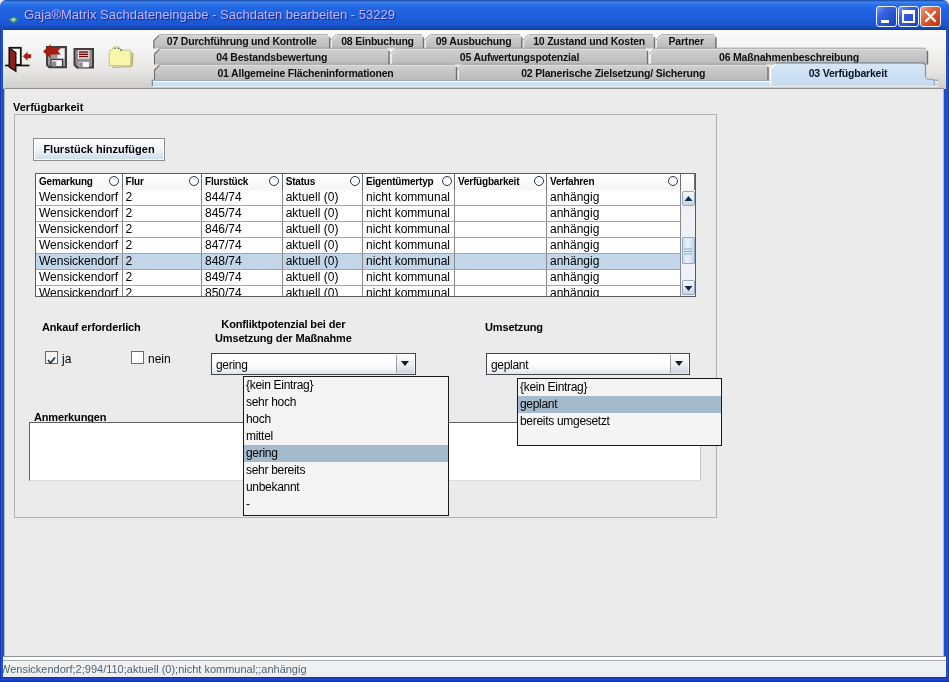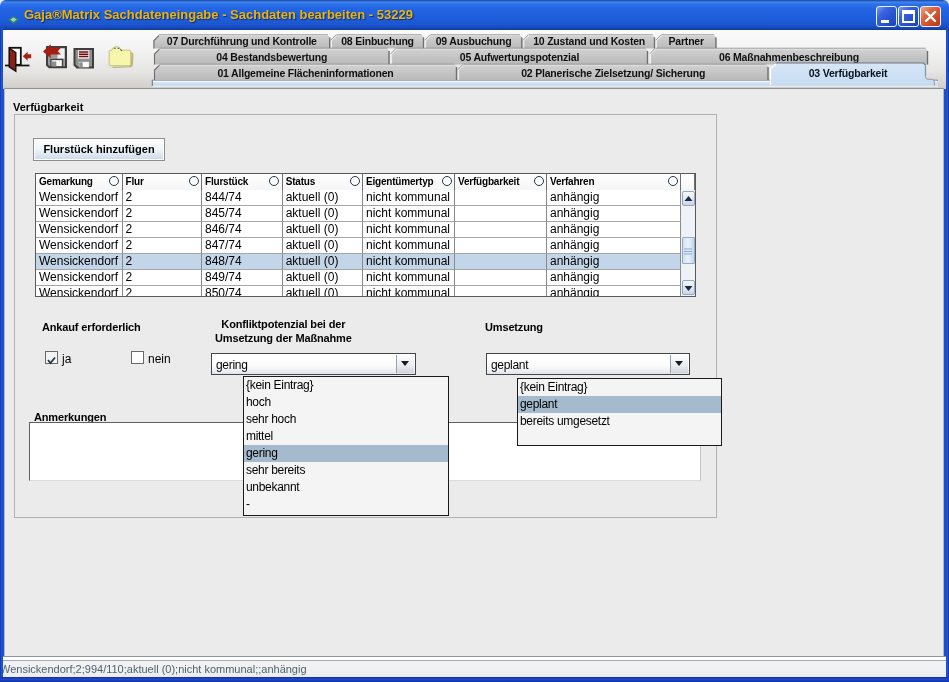--- a/index.html
+++ b/index.html
@@ -5,22 +5,22 @@
   * { margin:0; padding:0; box-sizing:border-box; }
   html,body { width:949px; height:682px; overflow:hidden; }
   body { font-family:"Liberation Sans", sans-serif; position:relative;
          background:#1a4fd0; }
   .abs { position:absolute; }
 
   
   #titlebar { left:0; top:0; width:949px; height:30px;
     background:linear-gradient(180deg,#16449f 0%,#4286f0 7%,#2b71e8 14%,#2264e3 30%,#1e5edc 60%,#1c56cf 82%,#174abc 92%,#0d3c9e 100%);
     border-radius:6px 6px 0 0; }
-  #titletext { left:24px; top:0; height:30px; line-height:29px; color:#eab308;
-    font-size:13px; font-weight:bold; text-shadow:1px 1px 1px #0a2a80;
+  #titletext { left:24px; top:0; height:30px; line-height:29px; color:#c4b5fd;
+    font-size:13px; font-weight:normal; text-shadow:1px 1px 1px #0a2a80;
     letter-spacing:0px; }
   .wbtn { top:6px; width:21px; height:21px; border-radius:3px;
     border:1px solid #eaf2fb; position:absolute; }
   #btn-min  { left:876px; background:linear-gradient(135deg,#7d9cf0 0%,#3a62e0 30%,#2350cc 70%,#1a42b4 100%); }
   #btn-max  { left:898px; background:linear-gradient(135deg,#7d9cf0 0%,#3a62e0 30%,#2350cc 70%,#1a42b4 100%); }
   #btn-close{ left:920px; background:linear-gradient(135deg,#eda284 0%,#dd6840 35%,#cc4923 70%,#b83a12 100%); }
 
   
   #toolband { left:3px; top:30px; width:943px; height:59px;
     background:linear-gradient(180deg,#fbfbfb 0%,#f4f4f4 30%,#e6e5e3 70%,#d3d1cd 96%,#c8c6c2 100%); }
@@ -349,22 +349,22 @@
 <div class="cblab" style="left:148px;top:352px;">nein</div>
 
 <div class="combo" style="left:211px;top:353px;width:205px;">
   <div class="combotext">gering</div>
   <div class="combobtn"><svg width="17" height="17">
         <polygon points="4,6 12,6 8,11" fill="#1a1a1a"></polygon>
       </svg></div>
 </div>
 <div class="list" style="left:211px;top:376px;width:206px;height:140px;">
   <div class="li">{kein Eintrag}</div>
+  <div class="li">sehr hoch</div>
   <div class="li">hoch</div>
-  <div class="li">sehr hoch</div>
   <div class="li">mittel</div>
   <div class="li lisel">gering</div>
   <div class="li">sehr bereits</div>
   <div class="li">unbekannt</div>
   <div class="li">-</div>
 </div>
 
 <div class="combo" style="left:486px;top:353px;width:204px;">
   <div class="combotext">geplant</div>
   <div class="combobtn"><svg width="17" height="17">

